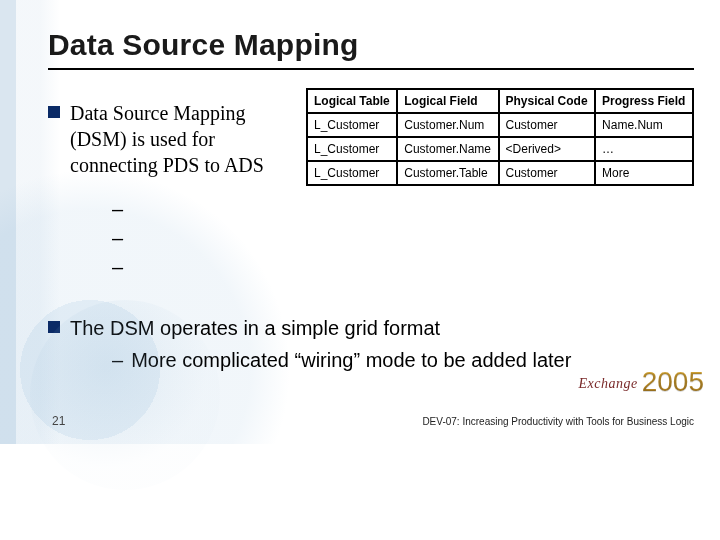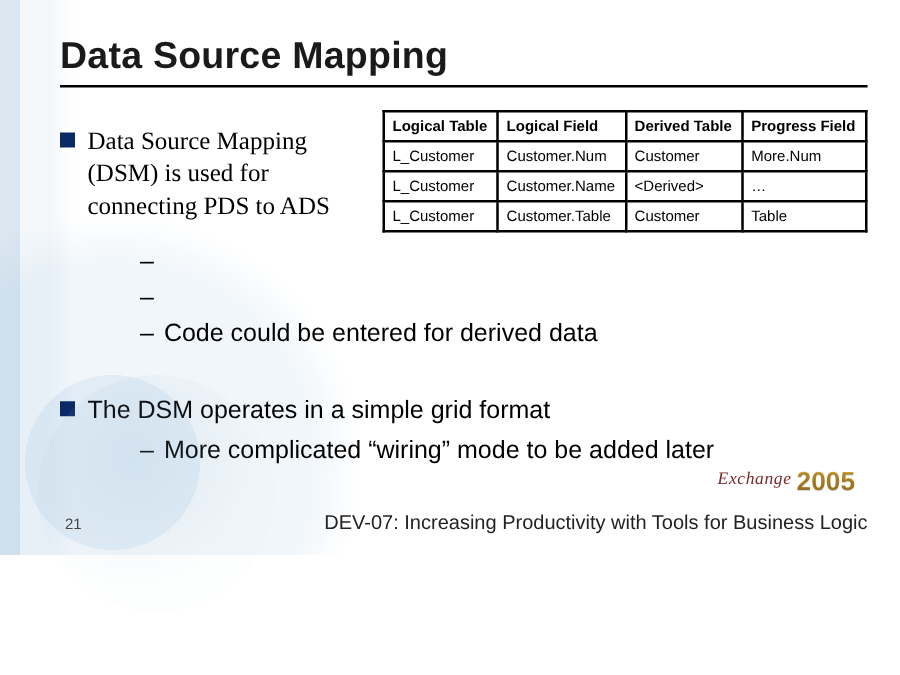--- a/index.html
+++ b/index.html
@@ -50,37 +50,37 @@
   .sub-item { display:flex; gap:8px; font-size:20px; color:#000; line-height:1.35; margin-top:2px; }
   .dash { flex:0 0 auto; }
   .bullet2 { display:flex; align-items:flex-start; gap:10px; margin-top: 34px; }
   .footer {
     position: absolute; left: 0; right: 0; bottom: 16px;
     display: flex; align-items: center; padding: 0 26px 0 52px;
     font-size: 12px; color:#444;gap:31px;
   }
   .pgnum { margin-right: 8px; }
   .copy { flex: 0 0 auto; }
-  .session { margin-left: auto; font-size: 16px; color:#222; }
+  .session { margin-left: auto; font-size: 10px; color:#222; }
   .logo {
-    position: absolute; right: 36px; bottom: 46px;
+    position: absolute; right: 16px; bottom: 46px;
     display:flex; align-items:flex-end; gap:4px;
   }
   .logo-exchange {
     font-family: "Times New Roman", serif;
     font-style: italic;
     font-size: 14px;
     color:#7a2a2a;
     letter-spacing: 0.5px;
     margin-bottom: 6px;
   }
   .logo-year {
     font-family: "Arial Black", Arial, sans-serif;
-    font-weight: 700;
-    font-size: 21px;
+    font-weight: 400;
+    font-size: 28px;
     background: linear-gradient(#d8aa3a, #a5761d);
     -webkit-background-clip: text; background-clip: text; color: transparent;
     text-shadow: 0 1px 0 rgba(0,0,0,0.15);
   }
   .globe { position:absolute; left:30px; top:300px; width:190px; height:190px; border-radius:50%;
     background: radial-gradient(circle at 40% 35%, rgba(140,180,210,0.18), rgba(140,180,210,0.02) 60%);
     pointer-events:none;
   }
 </style>
 </head>
@@ -97,58 +97,57 @@
         <span class="sq"></span>
         <span class="btext">Data Source Mapping (DSM) is used for connecting PDS to ADS</span>
       </div>
     </div>
     <div class="tablewrap">
       <table class="map">
         <thead>
           <tr>
             <th>Logical Table</th>
             <th>Logical Field</th>
-            <th>Derived Table</th>
+            <th>Physical Code</th>
             <th>Progress Field</th>
           </tr>
         </thead>
         <tbody>
           <tr>
             <td>L_Customer</td>
             <td>Customer.Num</td>
             <td>Customer</td>
-            <td>More.Num</td>
+            <td>Name.Num</td>
           </tr>
           <tr>
             <td>L_Customer</td>
             <td>Customer.Name</td>
             <td>&lt;Derived&gt;</td>
             <td>…</td>
           </tr>
           <tr>
             <td>L_Customer</td>
             <td>Customer.Table</td>
             <td>Customer</td>
-            <td>Table</td>
+            <td>More</td>
           </tr>
         </tbody>
       </table>
     </div>
   </div>
 
   <div class="sub-list">
     <div class="sub-item">
       <span class="dash">–</span>
     </div>
     <div class="sub-item">
       <span class="dash">–</span>
     </div>
     <div class="sub-item">
       <span class="dash">–</span>
-      <span>Code could be entered for derived data</span>
     </div>
   </div>
 
   <div class="bullet2">
     <span class="sq"></span>
     <span class="btext">The DSM operates in a simple grid format</span>
   </div>
   <div class="sub-list" style="margin-top:6px;">
     <div class="sub-item">
       <span class="dash">–</span>

